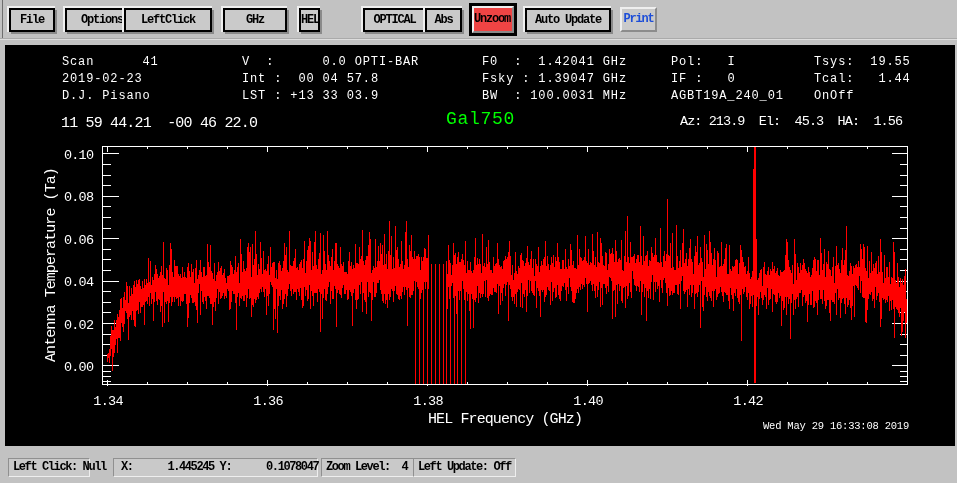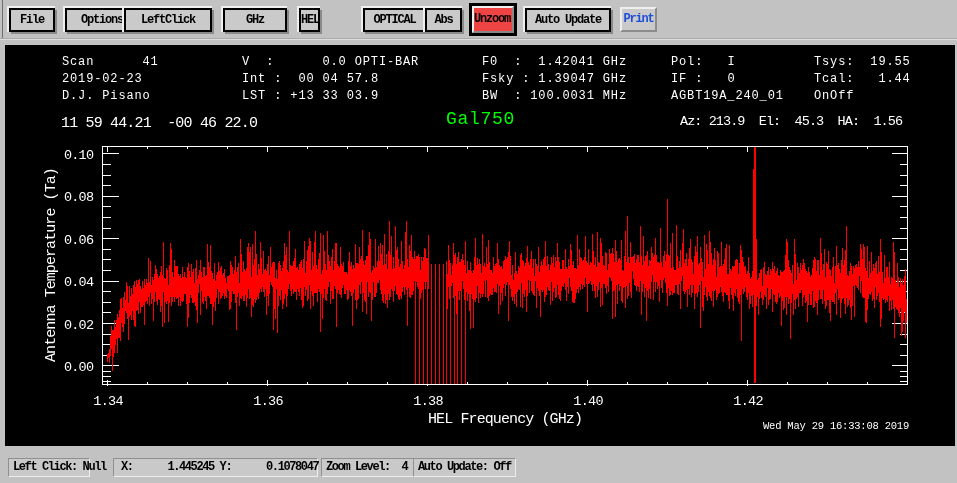--- a/index.html
+++ b/index.html
@@ -74,12 +74,12 @@
 <text x="428" y="405.3" font-size="13.5" letter-spacing="-0.9" fill="#fff" text-anchor="middle" textLength="29.5" lengthAdjust="spacing" xml:space="preserve">1.38</text>
 <text x="588" y="405.3" font-size="13.5" letter-spacing="-0.9" fill="#fff" text-anchor="middle" textLength="29.5" lengthAdjust="spacing" xml:space="preserve">1.40</text>
 <text x="748" y="405.3" font-size="13.5" letter-spacing="-0.9" fill="#fff" text-anchor="middle" textLength="29.5" lengthAdjust="spacing" xml:space="preserve">1.42</text>
 <text x="505" y="423" font-size="15" letter-spacing="-0.9" fill="#fff" text-anchor="middle" textLength="154" lengthAdjust="spacing" xml:space="preserve">HEL Frequency (GHz)</text>
 <text x="909" y="429.3" font-size="10.5" letter-spacing="-0.2" fill="#fff" text-anchor="end" textLength="146" lengthAdjust="spacing" xml:space="preserve">Wed May 29 16:33:08 2019</text>
 <text transform="translate(55,362) rotate(-90)" font-size="15" letter-spacing="-0.85" fill="#fff" textLength="194" lengthAdjust="spacing" xml:space="preserve">Antenna Temperature (Ta)</text>
 </svg>
 <div class="sbox" style="left:8px;width:82px">Left Click: Null</div>
 <div class="sbox" style="left:113px;width:205px;padding-left:7px">X:      1.445245 Y:      0.1078047</div>
 <div class="sbox" style="left:321px;width:97px">Zoom Level:  4</div>
-<div class="sbox" style="left:413px;width:103px">Auto Update: Off</div>
+<div class="sbox" style="left:413px;width:103px">Left Update: Off</div>
 </body></html>

